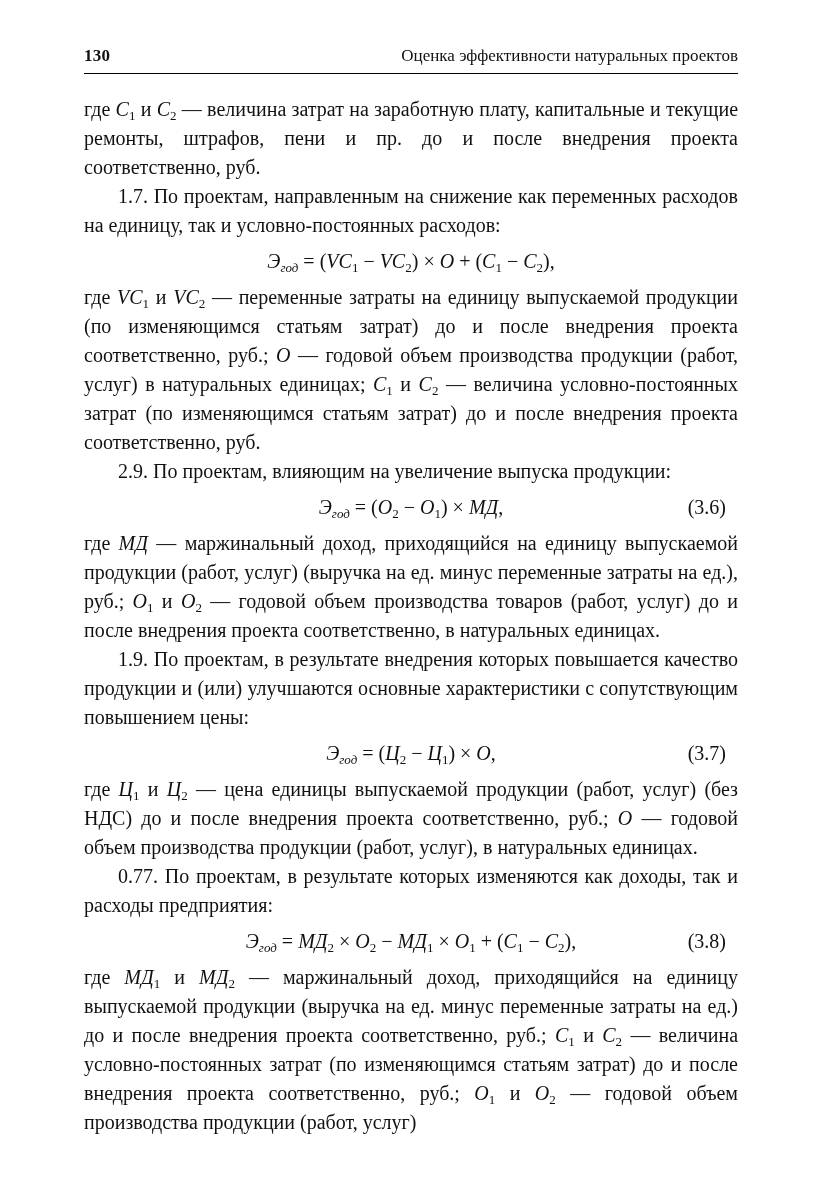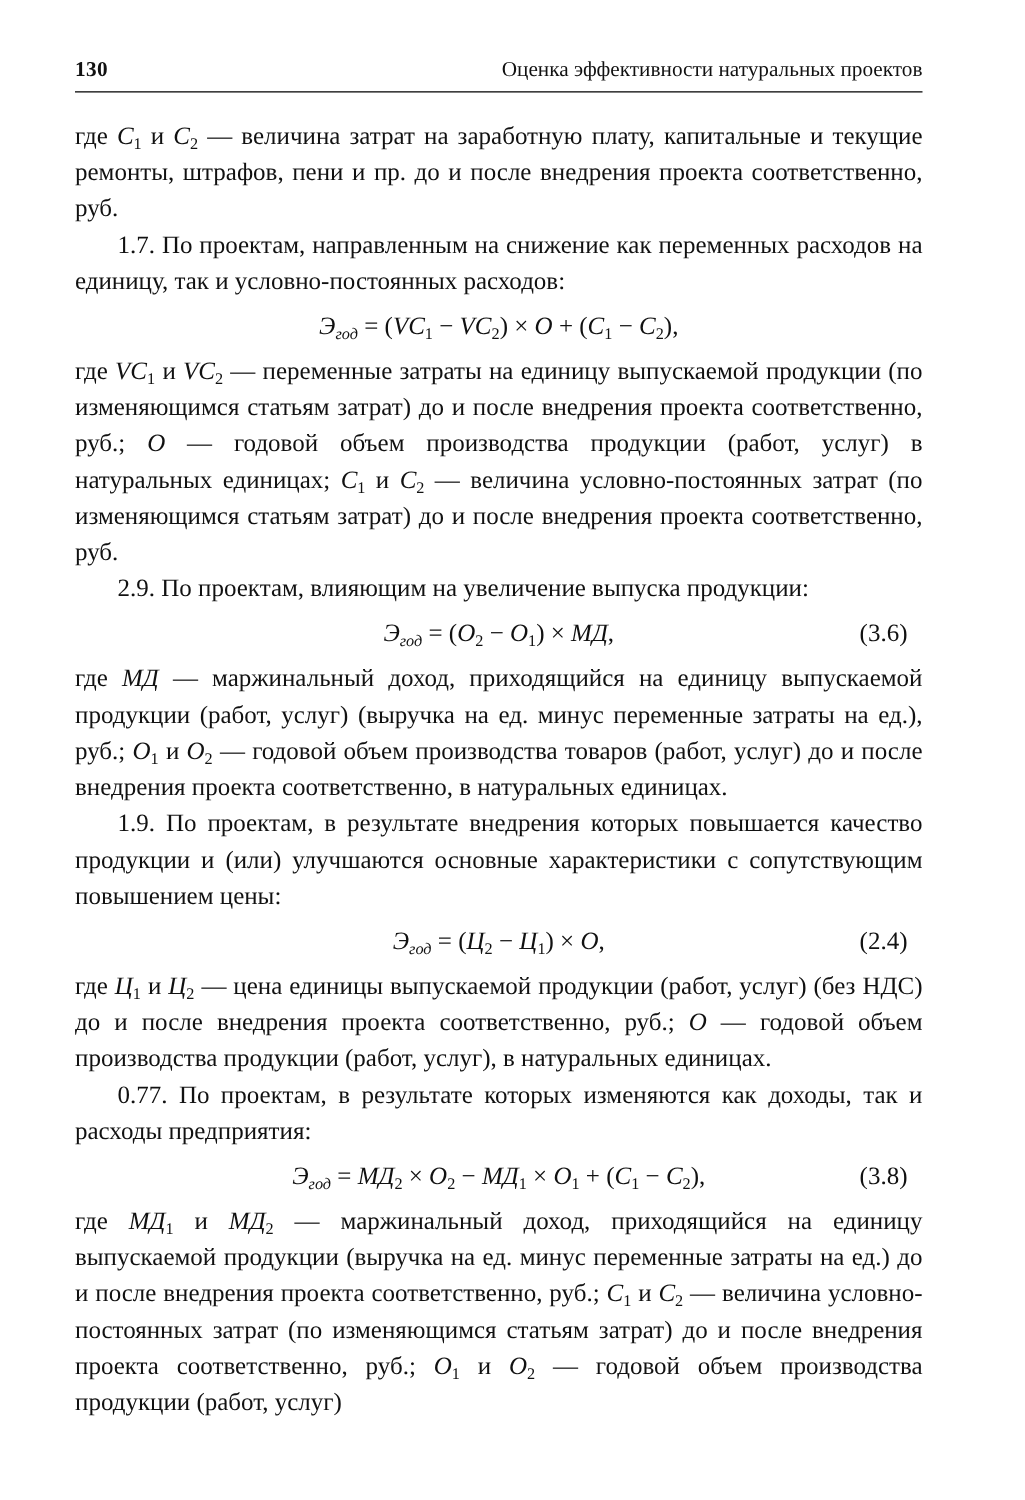--- a/index.html
+++ b/index.html
@@ -5,21 +5,21 @@
   html, body {
     margin: 0;
     padding: 0;
     background: #ffffff;
   }
   .page {
     position: relative;
     width: 820px;
     height: 1200px;
     box-sizing: border-box;
-    padding: 46px 82px 0 60px;
+    padding: 46px 82px 0 84px;
     background: #ffffff;
     color: #111111;
     font-family: "Liberation Serif", "DejaVu Serif", serif;
     overflow: hidden;
   }
   .running-head {
     display: flex;
     justify-content: space-between;
     align-items: baseline;
     font-size: 17px;
@@ -90,20 +90,20 @@
 
   <article class="doc-body" id="doc-body">
       <p class="para">где <i>С</i><sub>1</sub> и <i>С</i><sub>2</sub> — величина затрат на заработную плату, капитальные и текущие ремонты, штрафов, пени и пр. до и после внедрения проекта соответственно, руб.</p>
       <p class="para indent">1.7. По проектам, направленным на снижение как переменных расходов на единицу, так и условно-постоянных расходов:</p>
       <div class="formula"><span class="expr"><i>Э</i><sub class="it">год</sub> = (<i>VC</i><sub>1</sub> − <i>VC</i><sub>2</sub>) × <i>О</i> + (<i>С</i><sub>1</sub> − <i>С</i><sub>2</sub>),</span></div>
       <p class="para">где <i>VC</i><sub>1</sub> и <i>VC</i><sub>2</sub> — переменные затраты на единицу выпускаемой продукции (по изменяющимся статьям затрат) до и после внедрения проекта соответственно, руб.; <i>О</i> — годовой объем производства продукции (работ, услуг) в натуральных единицах; <i>С</i><sub>1</sub> и <i>С</i><sub>2</sub> — величина условно-постоянных затрат (по изменяющимся статьям затрат) до и после внедрения проекта соответственно, руб.</p>
       <p class="para indent">2.9. По проектам, влияющим на увеличение выпуска продукции:</p>
       <div class="formula"><span class="expr"><i>Э</i><sub class="it">год</sub> = (<i>О</i><sub>2</sub> − <i>О</i><sub>1</sub>) × <i>МД</i>,</span><span class="num">(3.6)</span></div>
       <p class="para">где <i>МД</i> — маржинальный доход, приходящийся на единицу выпускаемой продукции (работ, услуг) (выручка на ед. минус переменные затраты на ед.), руб.; <i>О</i><sub>1</sub> и <i>О</i><sub>2</sub> — годовой объем производства товаров (работ, услуг) до и после внедрения проекта соответственно, в натуральных единицах.</p>
       <p class="para indent">1.9. По проектам, в результате внедрения которых повышается качество продукции и (или) улучшаются основные характеристики с сопутствующим повышением цены:</p>
-      <div class="formula"><span class="expr"><i>Э</i><sub class="it">год</sub> = (<i>Ц</i><sub>2</sub> − <i>Ц</i><sub>1</sub>) × <i>О</i>,</span><span class="num">(2.4)</span></div>
+      <div class="formula"><span class="expr"><i>Э</i><sub class="it">год</sub> = (<i>Ц</i><sub>2</sub> − <i>Ц</i><sub>1</sub>) × <i>О</i>,</span><span class="num">(3.7)</span></div>
       <p class="para">где <i>Ц</i><sub>1</sub> и <i>Ц</i><sub>2</sub> — цена единицы выпускаемой продукции (работ, услуг) (без НДС) до и после внедрения проекта соответственно, руб.; <i>О</i> — годовой объем производства продукции (работ, услуг), в натуральных единицах.</p>
       <p class="para indent">0.77. По проектам, в результате которых изменяются как доходы, так и расходы предприятия:</p>
       <div class="formula"><span class="expr"><i>Э</i><sub class="it">год</sub> = <i>МД</i><sub>2</sub> × <i>О</i><sub>2</sub> − <i>МД</i><sub>1</sub> × <i>О</i><sub>1</sub> + (<i>С</i><sub>1</sub> − <i>С</i><sub>2</sub>),</span><span class="num">(3.8)</span></div>
       <p class="para">где <i>МД</i><sub>1</sub> и <i>МД</i><sub>2</sub> — маржинальный доход, приходящийся на единицу выпускаемой продукции (выручка на ед. минус переменные затраты на ед.) до и после внедрения проекта соответственно, руб.; <i>С</i><sub>1</sub> и <i>С</i><sub>2</sub> — величина условно-постоянных затрат (по изменяющимся статьям затрат) до и после внедрения проекта соответственно, руб.; <i>О</i><sub>1</sub> и <i>О</i><sub>2</sub> — годовой объем производства продукции (работ, услуг)</p>
     </article>
 
 </div>
 
 </body></html>

